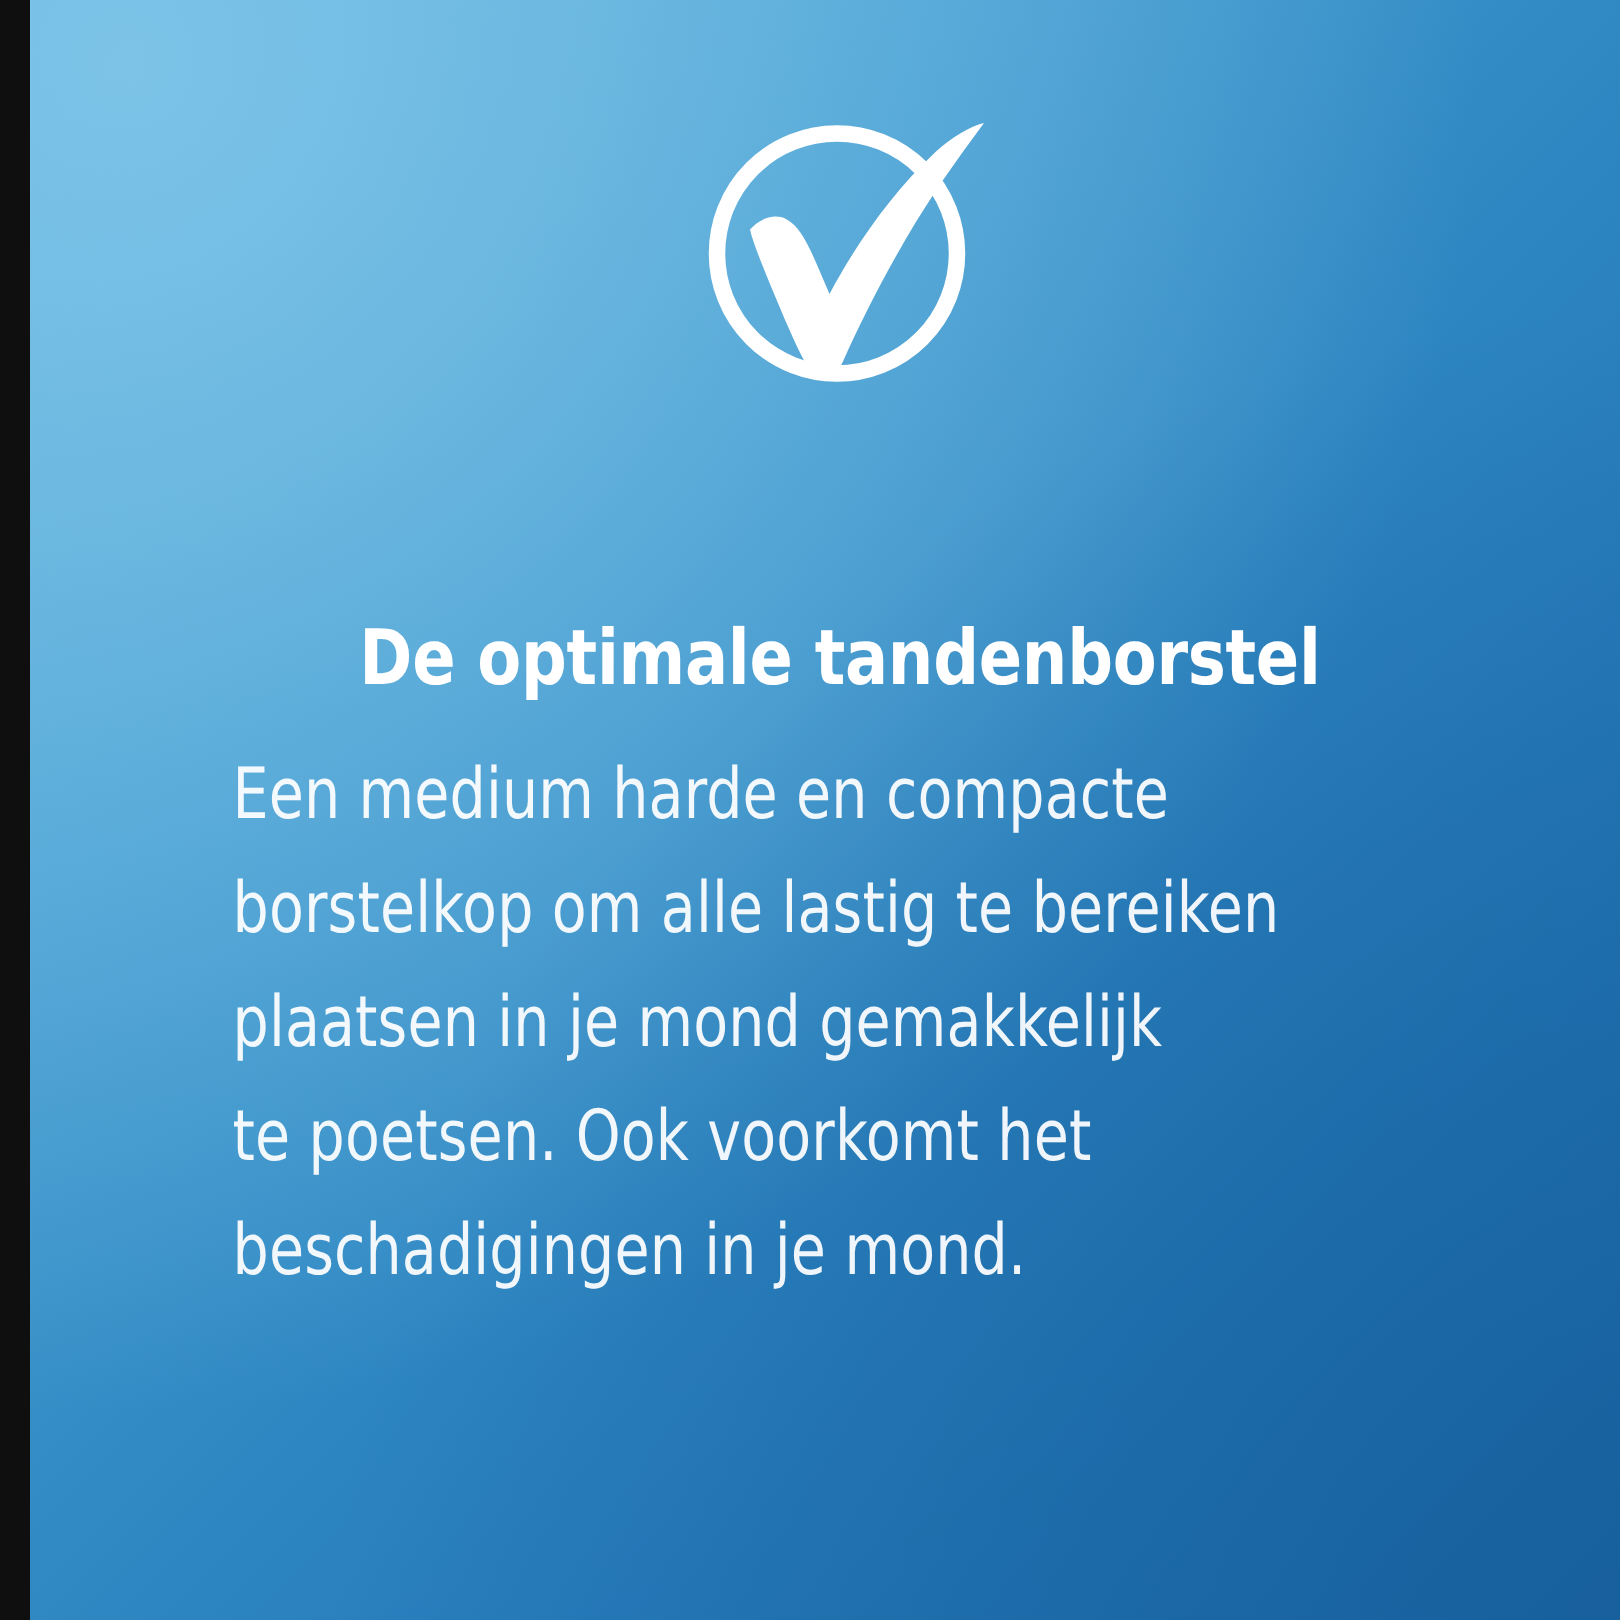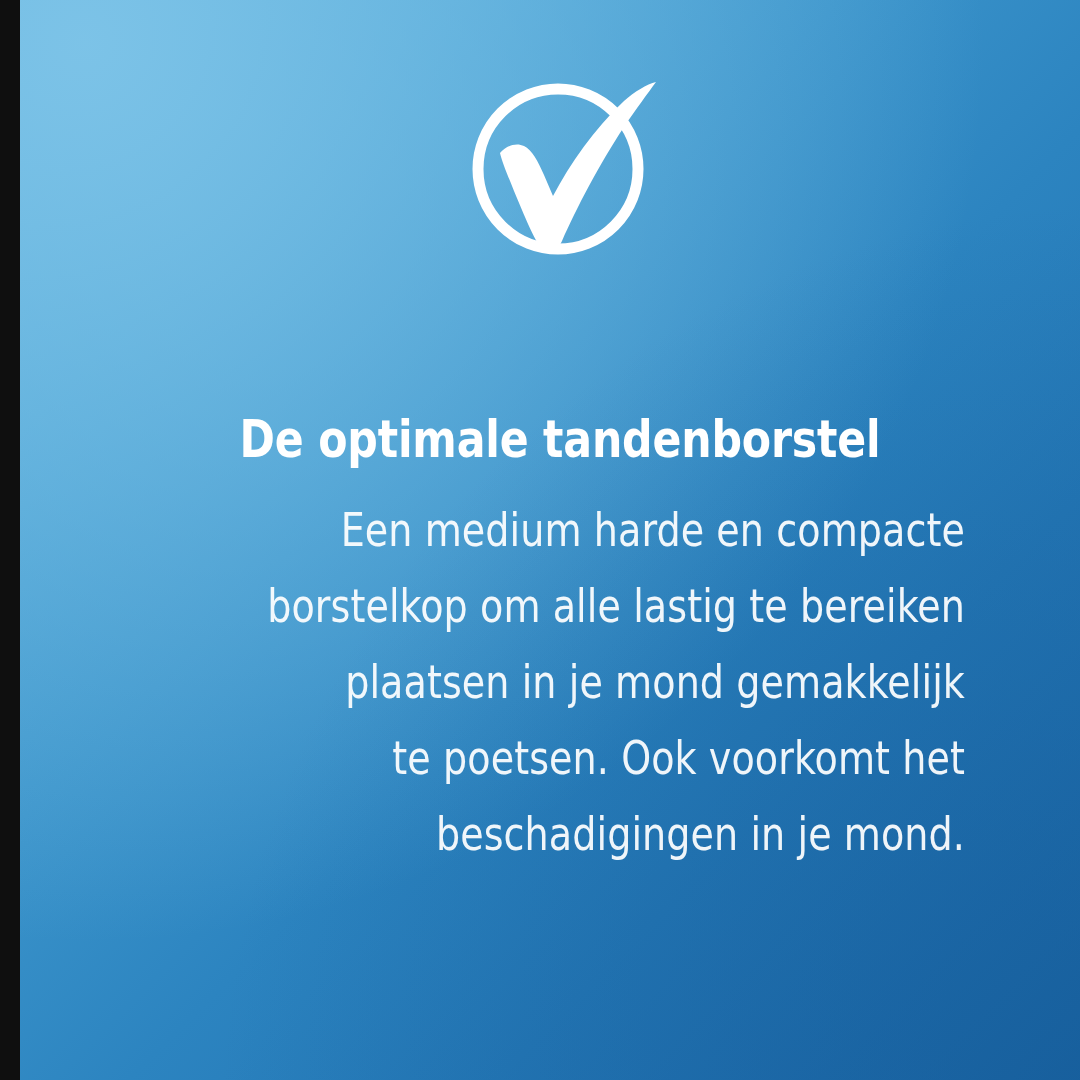--- a/index.html
+++ b/index.html
@@ -68,21 +68,21 @@
     transform-origin: center center;
     white-space: nowrap;
   }
 
   
   .body-copy {
     position: absolute;
     left: 90px;
     top: 492px;
     width: 900px;
-    text-align: right;
+    text-align: left;
     z-index: 3;
     color: rgba(255,255,255,0.93);
     font-family: "DejaVu Sans Condensed", "Liberation Sans Narrow", "Liberation Sans", sans-serif;
     font-weight: 300;
     font-size: 47px;
     line-height: 76px;
     letter-spacing: 0.1px;
   }
   .body-copy .line {
     display: block;

